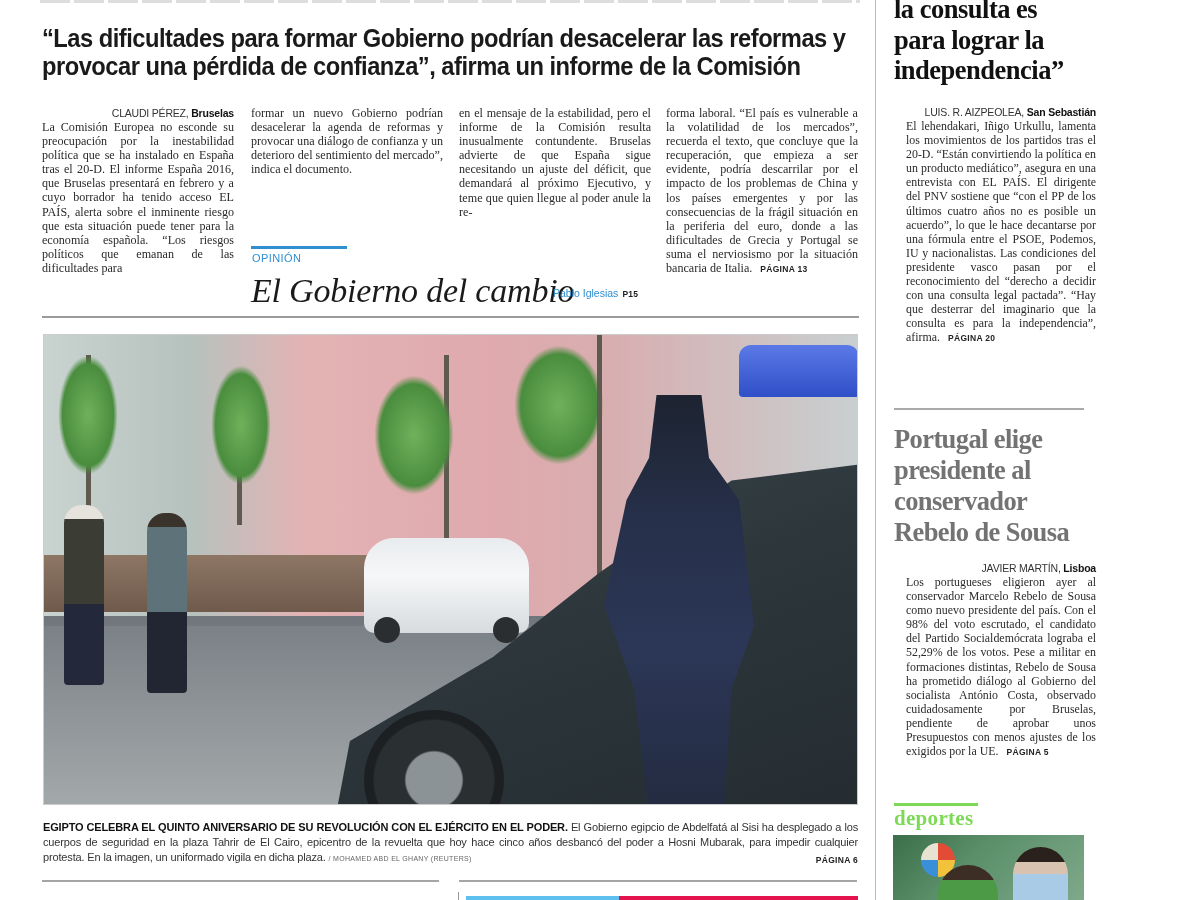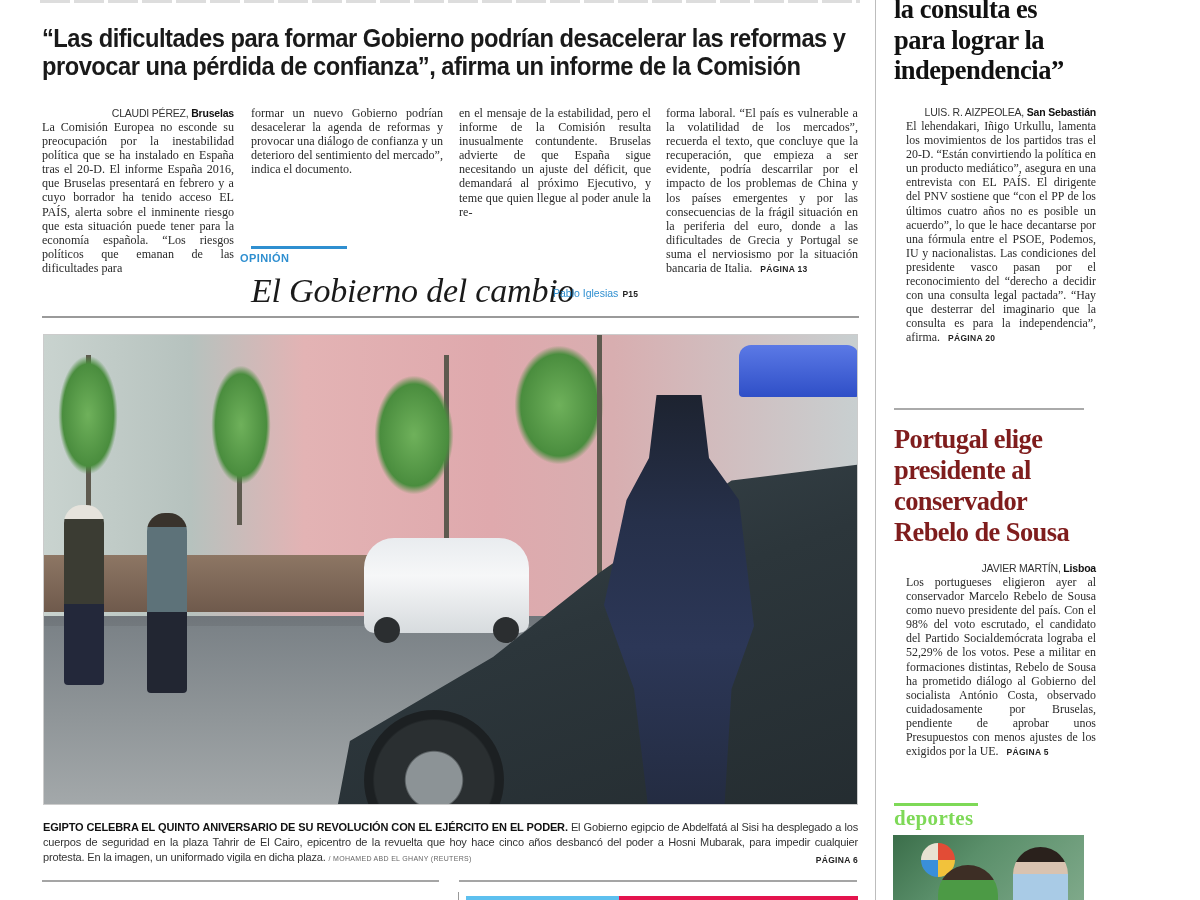--- a/index.html
+++ b/index.html
@@ -17,21 +17,21 @@
   .byline { text-align: right; font-family: "Liberation Sans", "DejaVu Sans", sans-serif; font-size: 10.5px; line-height: 14px; color: #333; letter-spacing: -0.2px; }
   .byline b { color: #111; }
   .page-ref { font-family: "Liberation Sans", "DejaVu Sans", sans-serif; font-size: 8.5px; font-weight: bold; letter-spacing: 0.3px; color: #222; margin-left: 8px; }
 
   .c1 { left: 42px; top: 106px; width: 192px; }
   .c2 { left: 251px; top: 106px; width: 192px; }
   .c3 { left: 459px; top: 106px; width: 192px; }
   .c4 { left: 666px; top: 106px; width: 192px; }
 
   .opinion-rule { position: absolute; left: 251px; top: 246px; width: 96px; height: 3px; background: #2f8fd0; }
-  .opinion-label { position: absolute; left: 240px; top: 252px; font-family: "Liberation Sans", "DejaVu Sans", sans-serif; font-weight: bold; font-size: 11px; color: #2f8fd0; letter-spacing: 0.4px; text-align: right; }
+  .opinion-label { position: absolute; left: 252px; top: 252px; font-family: "Liberation Sans", "DejaVu Sans", sans-serif; font-weight: normal; font-size: 11px; color: #2f8fd0; letter-spacing: 0.4px; text-align: right; }
   .opinion-title { position: absolute; left: 251px; top: 272px; font-family: "Liberation Serif", "DejaVu Serif", serif; font-style: italic; font-size: 34px; color: #1a1a1a; letter-spacing: -0.2px; }
   .opinion-author { position: absolute; left: 553px; top: 287px; font-family: "Liberation Sans", "DejaVu Sans", sans-serif; font-size: 10.5px; color: #2f8fd0; }
   .opinion-author .page-ref { margin-left: 4px; }
 
   .h-rule { position: absolute; height: 2px; background: #9a9a9a; }
   .rule-top { left: 42px; top: 316px; width: 817px; }
 
   .photo { position: absolute; left: 43px; top: 334px; width: 815px; height: 471px; overflow: hidden; border: 1px solid #ccc;
     background:
       linear-gradient(180deg, rgba(0,0,0,0) 0%, rgba(0,0,0,0) 55%, #6d7378 58%, #8b9195 80%, #9aa0a3 100%); }
@@ -61,21 +61,21 @@
   .bar-divider { position: absolute; left: 458px; top: 892px; width: 1px; height: 10px; background: #999; }
   .color-bar { position: absolute; left: 466px; top: 896px; width: 392px; height: 6px; background: linear-gradient(90deg, #5dc0ef 0 39%, #e4134d 39% 100%); }
 
   .vrule { position: absolute; left: 875px; top: 0; width: 1px; height: 900px; background: #bdbdbd; }
 
   .side-headline1 { position: absolute; left: 894px; top: -6px; width: 200px; font-family: "Liberation Serif", "DejaVu Serif", serif; font-weight: bold; font-size: 26.5px; line-height: 30.5px; color: #111; letter-spacing: -0.5px; }
   .side-col { position: absolute; left: 894px; width: 190px; font-size: 11.9px; line-height: 14.1px; text-align: justify; color: #2a2a2a; font-family: "Liberation Serif", "DejaVu Serif", serif; margin-left: 12px; }
   .side-col1 { top: 105px; }
   .side-rule { position: absolute; left: 894px; width: 190px; height: 2px; background: #aaa; }
   .side-rule1 { top: 408px; }
-  .side-headline2 { position: absolute; left: 894px; top: 424px; width: 200px; font-family: "Liberation Serif", "DejaVu Serif", serif; font-weight: bold; font-size: 26.5px; line-height: 31px; color: #7f1d1d; letter-spacing: -0.6px; }
+  .side-headline2 { position: absolute; left: 894px; top: 424px; width: 200px; font-family: "Liberation Serif", "DejaVu Serif", serif; font-weight: bold; font-size: 26.5px; line-height: 31px; color: #737373; letter-spacing: -0.6px; }
   .side-col2 { top: 561px; }
 
   .sports-rule { position: absolute; left: 894px; top: 803px; width: 84px; height: 3px; background: #7ed957; }
   .sports-label { position: absolute; left: 894px; top: 806px; font-family: "Liberation Serif", "DejaVu Serif", serif; font-weight: bold; font-size: 21px; color: #7ed957; letter-spacing: 0.3px; }
   .sports-photo { position: absolute; left: 893px; top: 835px; width: 191px; height: 65px; overflow: hidden; background: linear-gradient(135deg, #3b6e4a 0%, #5a8f6a 40%, #7fa98a 100%); }
   .sports-photo .ball { position: absolute; left: 28px; top: 8px; width: 34px; height: 34px; border-radius: 50%; background: conic-gradient(#e24c36 0 25%, #f2c23b 25% 50%, #3a8fd9 50% 75%, #e8e2d2 75% 100%); }
   .sports-photo .player1 { position: absolute; left: 45px; top: 30px; width: 60px; height: 50px; border-radius: 30px 30px 0 0; background: linear-gradient(180deg, #3d2e25 0 30%, #4c9a45 30% 100%); }
   .sports-photo .player2 { position: absolute; left: 120px; top: 12px; width: 55px; height: 60px; border-radius: 28px 28px 0 0; background: linear-gradient(180deg, #2a211c 0 25%, #d9c3b0 25% 45%, #a9cbe6 45% 100%); }
 </style>
 </head>

